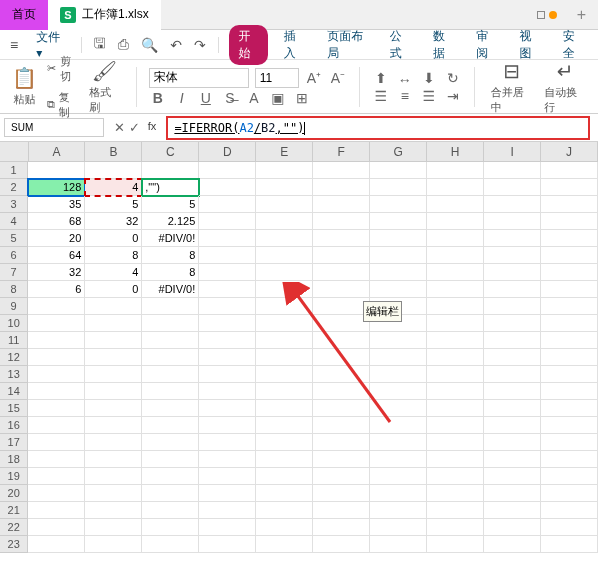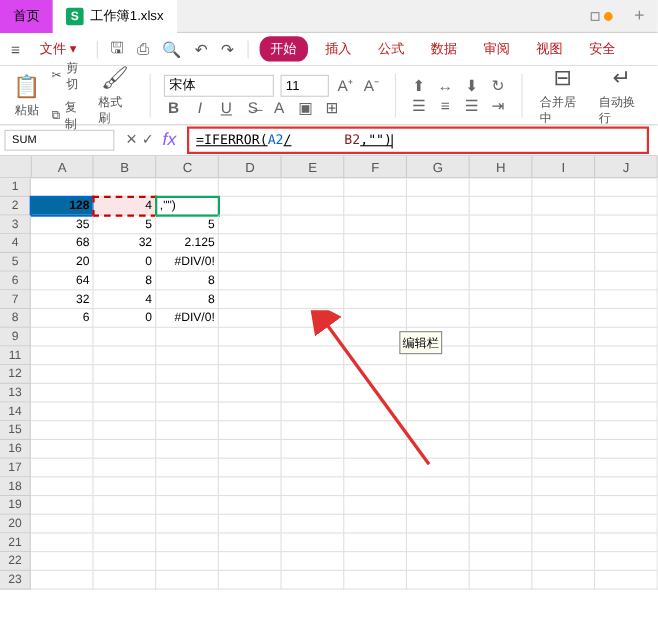--- a/index.html
+++ b/index.html
@@ -13,21 +13,21 @@
 .tab-icon-s { width: 16px; height: 16px; background: #0fa860; color: #fff; display: flex; align-items: center; justify-content: center; font-size: 11px; font-weight: bold; border-radius: 2px; }
 .tab-add { padding: 0 12px; color: #888; font-size: 16px; }
 .tab-status { margin-left: auto; padding-right: 8px; display: flex; gap: 4px; }
 .dot-y { width: 8px; height: 8px; border-radius: 50%; background: #ff9800; }
 .dot-g { width: 8px; height: 8px; border: 1px solid #888; }
 
 
 .menu-bar { display: flex; align-items: center; height: 30px; padding: 0 8px; gap: 8px; border-bottom: 1px solid #e0e0e0; }
 .menu-icon { color: #555; font-size: 14px; padding: 0 2px; }
 .menu-divider { width: 1px; height: 16px; background: #ddd; margin: 0 2px; }
-.menu-item { padding: 2px 8px; color: #b91c1c; }
+.menu-item { padding: 2px 8px; color: #0c4a6e; }
 .menu-item.active { background: #be185d; color: #fff; border-radius: 10px; padding: 3px 10px; }
 
 
 .ribbon { display: flex; align-items: center; height: 54px; padding: 4px 8px; gap: 8px; border-bottom: 1px solid #d0d0d0; }
 .ribbon-group { display: flex; align-items: center; gap: 4px; }
 .ribbon-btn-lg { display: flex; flex-direction: column; align-items: center; gap: 2px; color: #555; padding: 2px 4px; }
 .ribbon-btn-lg .ic { font-size: 20px; }
 .ribbon-btn-lg .lbl { font-size: 11px; }
 .ribbon-btn-sm { display: flex; align-items: center; gap: 4px; color: #555; font-size: 11px; padding: 2px; }
 .ribbon-stack { display: flex; flex-direction: column; gap: 2px; }
@@ -35,39 +35,39 @@
 .font-select { border: 1px solid #ccc; padding: 2px 4px; font-size: 12px; width: 100px; background: #fff; }
 .font-size-select { border: 1px solid #ccc; padding: 2px 4px; font-size: 12px; width: 44px; background: #fff; }
 .fmt-row { display: flex; gap: 6px; align-items: flex-start; }
 .fmt-btn { color: #666; font-size: 14px; width: 18px; text-align: center; }
 
 
 .formula-row { display: flex; align-items: center; height: 28px; border-bottom: 1px solid #d0d0d0; }
 .name-box { width: 100px; border: 1px solid #ccc; padding: 3px 6px; margin: 2px 4px; font-size: 10px; }
 .fx-btns { display: flex; gap: 4px; padding: 0 6px; color: #666; }
 .fx-btn { font-size: 13px; }
-.fx-label { font-style: italic; font-size: 16px; color: #8b5cf6; padding: 0 4px; }
+.fx-label { font-size: 11px; color: #404040; padding: 0 4px; }
 .formula-input { flex: 1; border: 2px solid #e03030; padding: 3px 6px; font-family: "Consolas", monospace; font-size: 12px; margin-right: 8px; }
 .formula-content .plain { color: #000000; text-decoration: underline; }
 .formula-content .ref1 { color: #0066cc; }
-.formula-content .ref2 { color: #7f1d1d; margin-left: 48px; }
+.formula-content .ref2 { color: #0f172a; }
 .cursor { display: inline-block; width: 1px; height: 13px; background: #000; vertical-align: middle; }
 
 
 .grid-area { position: relative; }
 .col-headers { display: flex; height: 20px; background: #e8e8e8; border-bottom: 1px solid #ccc; }
 .corner { width: 30px; border-right: 1px solid #ccc; background: #e8e8e8; }
 .col-h { width: 60px; text-align: center; line-height: 20px; border-right: 1px solid #ccc; color: #555; font-size: 12px; }
 .row { display: flex; height: 17px; }
 .row-h { width: 30px; text-align: center; line-height: 17px; background: #e8e8e8; border-right: 1px solid #ccc; border-bottom: 1px solid #ccc; color: #555; font-size: 11px; }
 .cell { width: 60px; border-right: 1px solid #e0e0e0; border-bottom: 1px solid #e0e0e0; text-align: right; padding: 0 3px; line-height: 17px; font-size: 11px; overflow: hidden; white-space: nowrap; }
 .cell.left { text-align: left; }
 
 
-.cell.ref-blue { outline: 2px solid #0066cc; outline-offset: -1px; background: #0369a1; font-weight: bold; }
+.cell.ref-blue { outline: 2px solid #0066cc; outline-offset: -1px; background: #86efac; }
 .cell.ref-red { outline: 2px dashed #cc0000; outline-offset: -1px; background: #fae6e6; }
 .cell.editing { outline: 2px solid #0fa860; outline-offset: -1px; background: #fff; }
 
 
 .tooltip-box { position: absolute; left: 363px; top: 159px; background: #fcfcf0; border: 1px solid #888; padding: 2px 2px; font-size: 11px; }
 .arrow-svg { position: absolute; left: 230px; top: 140px; pointer-events: none; }
 </style>
 </head>
 <body>
 
@@ -91,20 +91,21 @@
   <span class="menu-item"><span>文件</span> ▾</span>
   <span class="menu-divider"></span>
   <span class="menu-icon">🖫</span>
   <span class="menu-icon">⎙</span>
   <span class="menu-icon">🔍</span>
   <span class="menu-icon">↶</span>
   <span class="menu-icon">↷</span>
   <span class="menu-divider"></span>
   <span class="menu-item active">开始</span>
   <span class="menu-item">插入</span>
+  <span class="menu-item">页面布局</span>
   <span class="menu-item">公式</span>
   <span class="menu-item">数据</span>
   <span class="menu-item">审阅</span>
   <span class="menu-item">视图</span>
   <span class="menu-item">安全</span>
 </div>
 
 <div class="ribbon">
   <div class="ribbon-group">
     <div class="ribbon-btn-lg">
@@ -314,20 +315,33 @@
         <div class="cell"></div>
         <div class="cell"></div>
         <div class="cell"></div>
         <div class="cell"></div>
         <div class="cell"></div>
         <div class="cell"></div>
         <div class="cell"></div>
         <div class="cell"></div>
       </div>
       <div class="row">
+        <div class="row-h">10</div>
+        <div class="cell"></div>
+        <div class="cell"></div>
+        <div class="cell"></div>
+        <div class="cell"></div>
+        <div class="cell"></div>
+        <div class="cell"></div>
+        <div class="cell"></div>
+        <div class="cell"></div>
+        <div class="cell"></div>
+        <div class="cell"></div>
+      </div>
+      <div class="row">
         <div class="row-h">11</div>
         <div class="cell"></div>
         <div class="cell"></div>
         <div class="cell"></div>
         <div class="cell"></div>
         <div class="cell"></div>
         <div class="cell"></div>
         <div class="cell"></div>
         <div class="cell"></div>
         <div class="cell"></div>

